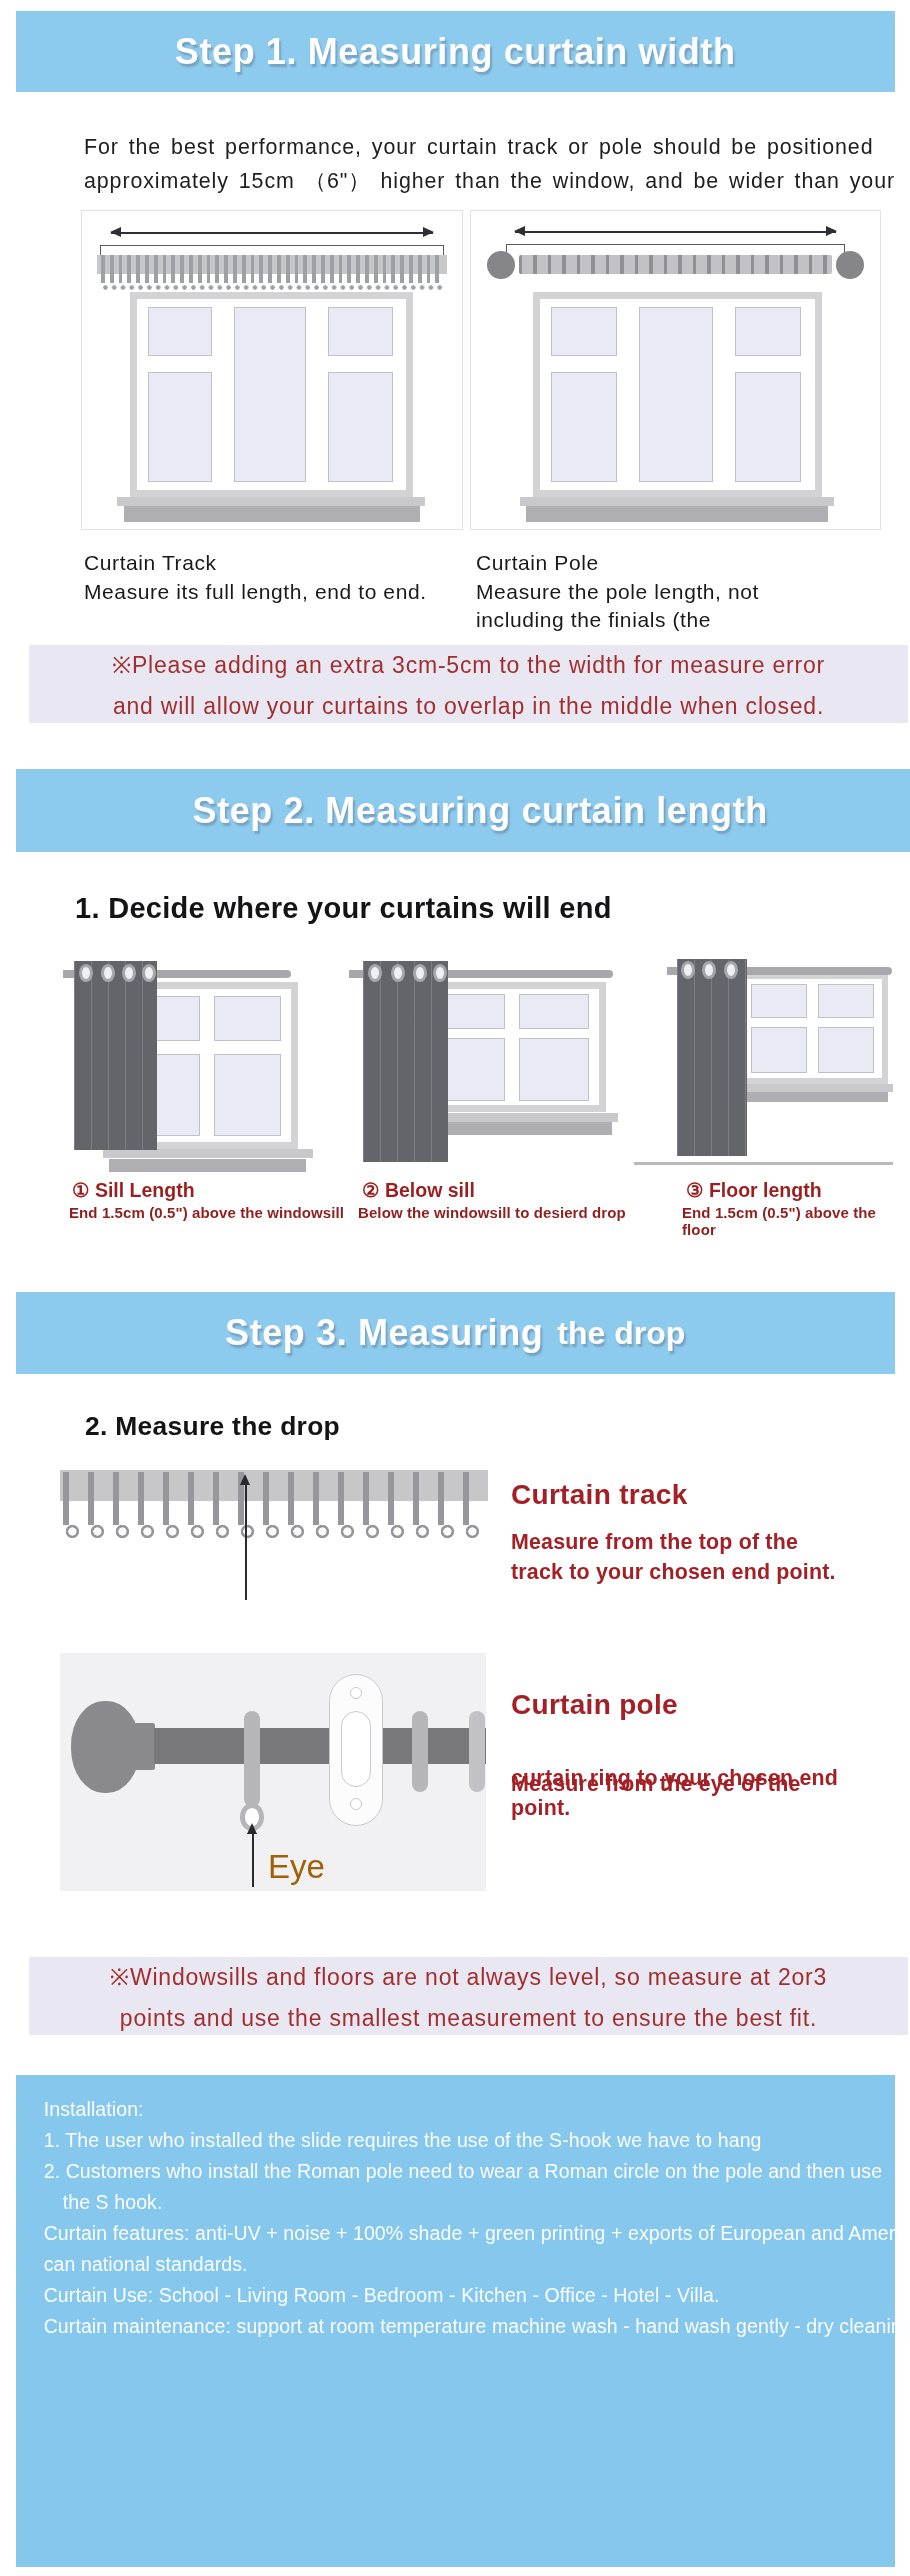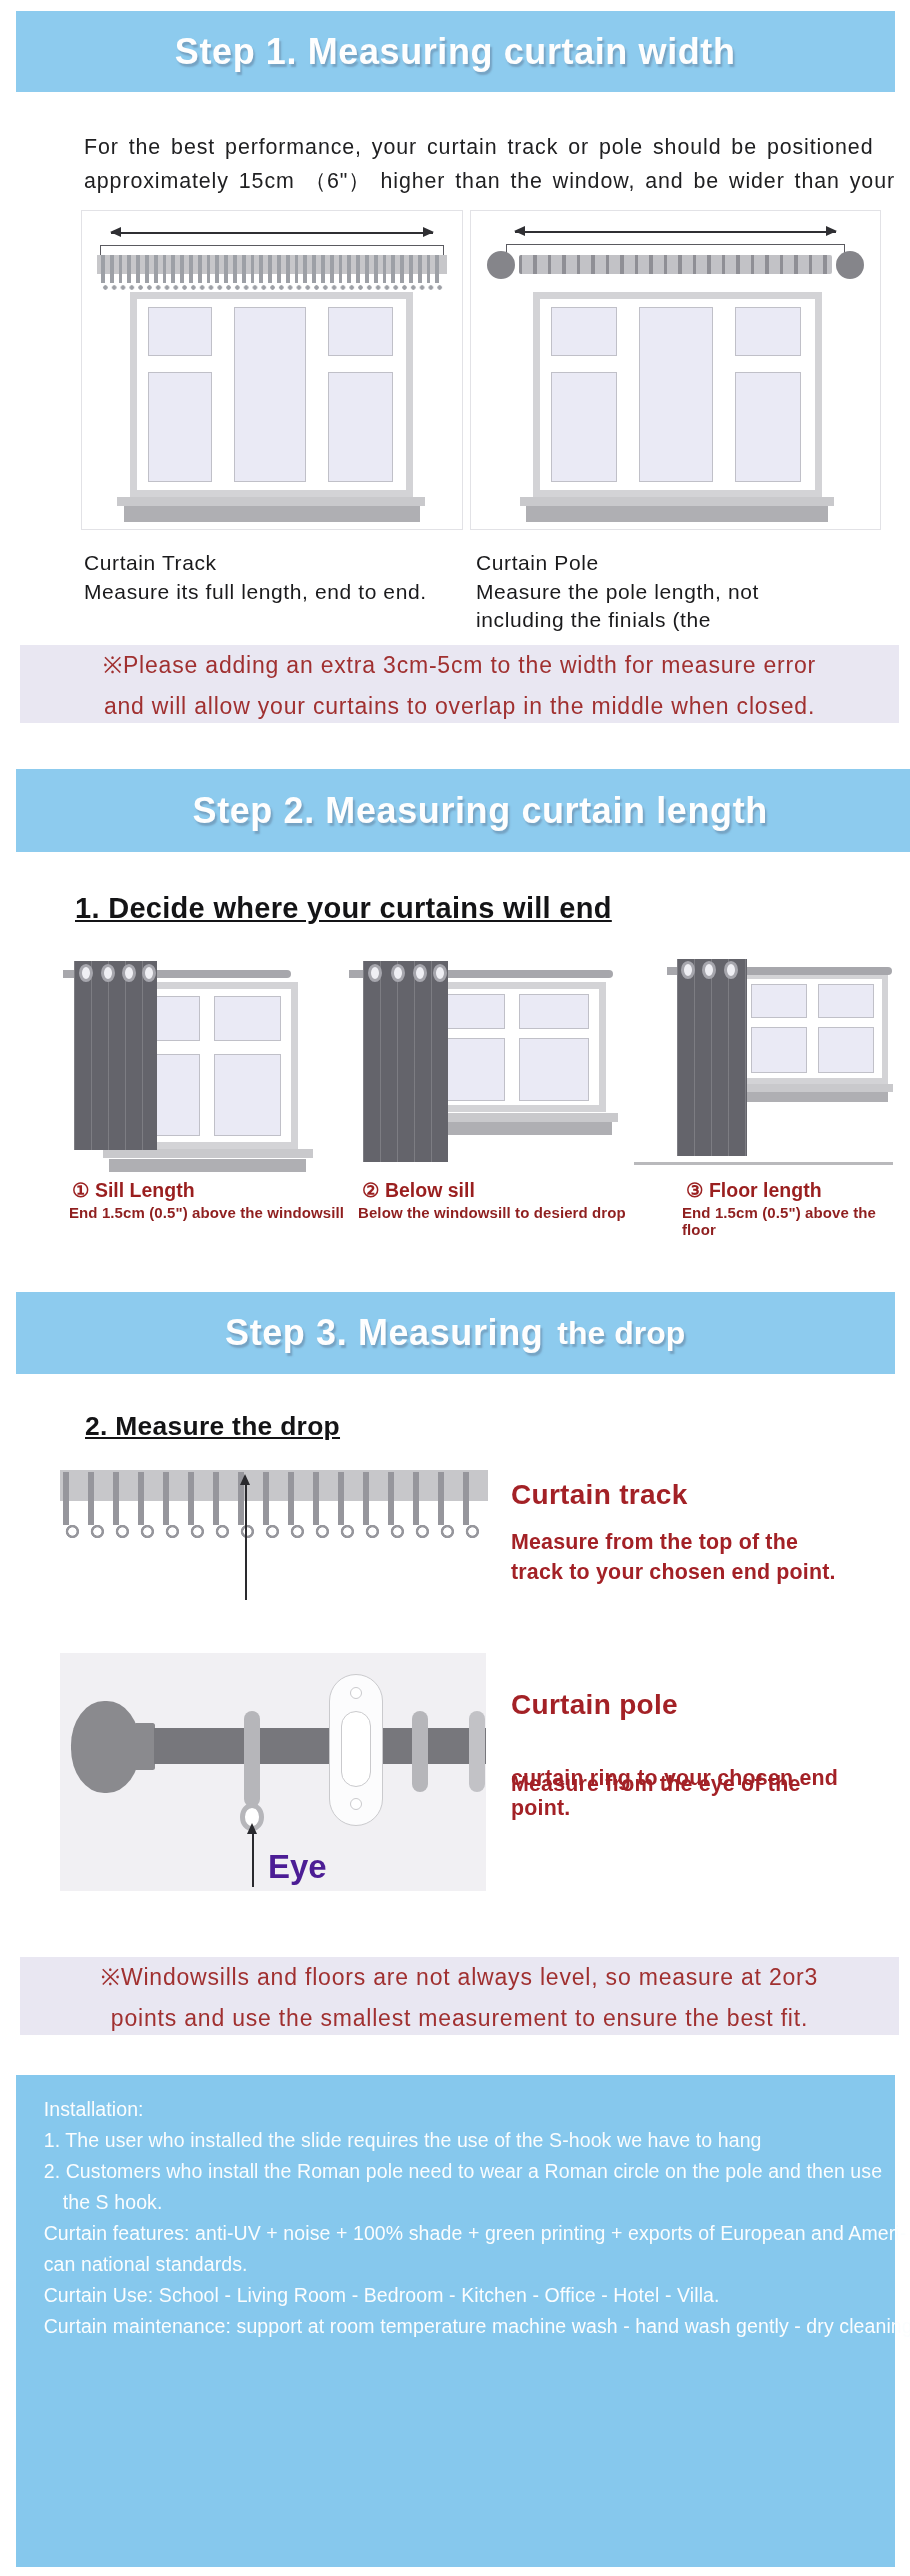--- a/index.html
+++ b/index.html
@@ -9,24 +9,24 @@
   
   .banner{position:absolute;left:15.7px;width:879px;height:81px;background:#8DCBEE;
           display:flex;align-items:center;justify-content:center;color:#fefefe;
           font-weight:bold;font-size:36px;letter-spacing:0.6px;
           text-shadow:1.9px 2.5px 1.9px rgba(105,140,170,0.65);}
   .banner .sub{font-size:32px;margin-left:14px;letter-spacing:0;}
   
   .intro-line{position:absolute;font-size:21.4px;letter-spacing:0.9px;word-spacing:3.1px;color:#202022;}
   .cap-title{position:absolute;font-size:21px;letter-spacing:0.6px;color:#1a1a1c;}
   .cap-line{position:absolute;font-size:21px;letter-spacing:0.6px;color:#1a1a1c;}
-  .note{position:absolute;left:20px;width:879px;height:78px;background:#E9E7F2;
+  .note{position:absolute;left:29px;width:879px;height:78px;background:#E9E7F2;
         display:flex;flex-direction:column;justify-content:center;gap:12.6px;text-align:center;
         color:#A03030;font-size:23px;letter-spacing:0.8px;font-weight:500;}
-  .h-black{position:absolute;font-weight:bold;color:#141416;letter-spacing:0.3px;text-decoration:underline;}
+  .h-black{position:absolute;font-weight:bold;color:#141416;letter-spacing:0.3px;}
   .opt-title{position:absolute;font-weight:bold;font-size:19.5px;color:#9A1F1F;}
   .opt-desc{position:absolute;font-weight:bold;font-size:15px;color:#8F1F1F;letter-spacing:0.1px;}
   .red-title{position:absolute;font-size:28px;font-weight:bold;color:#A32126;letter-spacing:0.3px;}
   .red-line{position:absolute;font-size:21.4px;font-weight:bold;color:#A32126;letter-spacing:0.2px;}
   .info-box{position:absolute;left:15.7px;top:2075px;width:879px;height:492px;background:#86C8ED;
             padding:19px 0 0 28px;box-sizing:border-box;}
   .info-line{height:31px;line-height:31px;font-size:19.5px;color:#FBFDFE;letter-spacing:0.1px;white-space:nowrap;}
   .info-line.indent{padding-left:19px;}
   
   .fig{position:absolute;border:0.6px solid #E2E2E6;background:#fff;}
@@ -60,21 +60,21 @@
   .slats3{position:absolute;background-image:repeating-linear-gradient(90deg,#96969C 0 6.3px,transparent 6.3px 25px);}
   .rings3{position:absolute;background-image:radial-gradient(circle at 9.4px 7.5px,transparent 0 3.8px,#96969C 4.4px 6.3px,transparent 7px);
           background-size:25px 19px;background-repeat:repeat-x;}
   .panel{position:absolute;background:#F1F0F3;}
   .rod{position:absolute;background:#77777C;}
   .ring{position:absolute;background:#B6B6BA;border-radius:8.2px;}
   .eyehole{position:absolute;width:14px;height:17.6px;border:5.7px solid #B6B6BA;border-radius:50%;background:#fff;}
   .bracket-plate{position:absolute;width:54px;height:152px;border:1.9px solid #CACACD;border-radius:28px;background:#FCFCFD;box-sizing:border-box;}
   .screw{position:absolute;width:10px;height:10px;border:1.9px solid #CACACD;border-radius:50%;background:#fff;}
   .capsule{position:absolute;width:28px;height:74px;border:1.9px solid #CACACD;border-radius:15px;background:#fff;}
-  .eye-label{position:absolute;font-weight:bold;font-size:33px;color:#4c1d95;}
+  .eye-label{position:absolute;font-weight:normal;font-size:33px;color:#a16207;}
 </style>
 </head>
 <body>
 
 <div class="page">
 
   <div class="banner" style="top:11.3px;">
     <span>Step 1. Measuring curtain width</span>
   </div>
 

